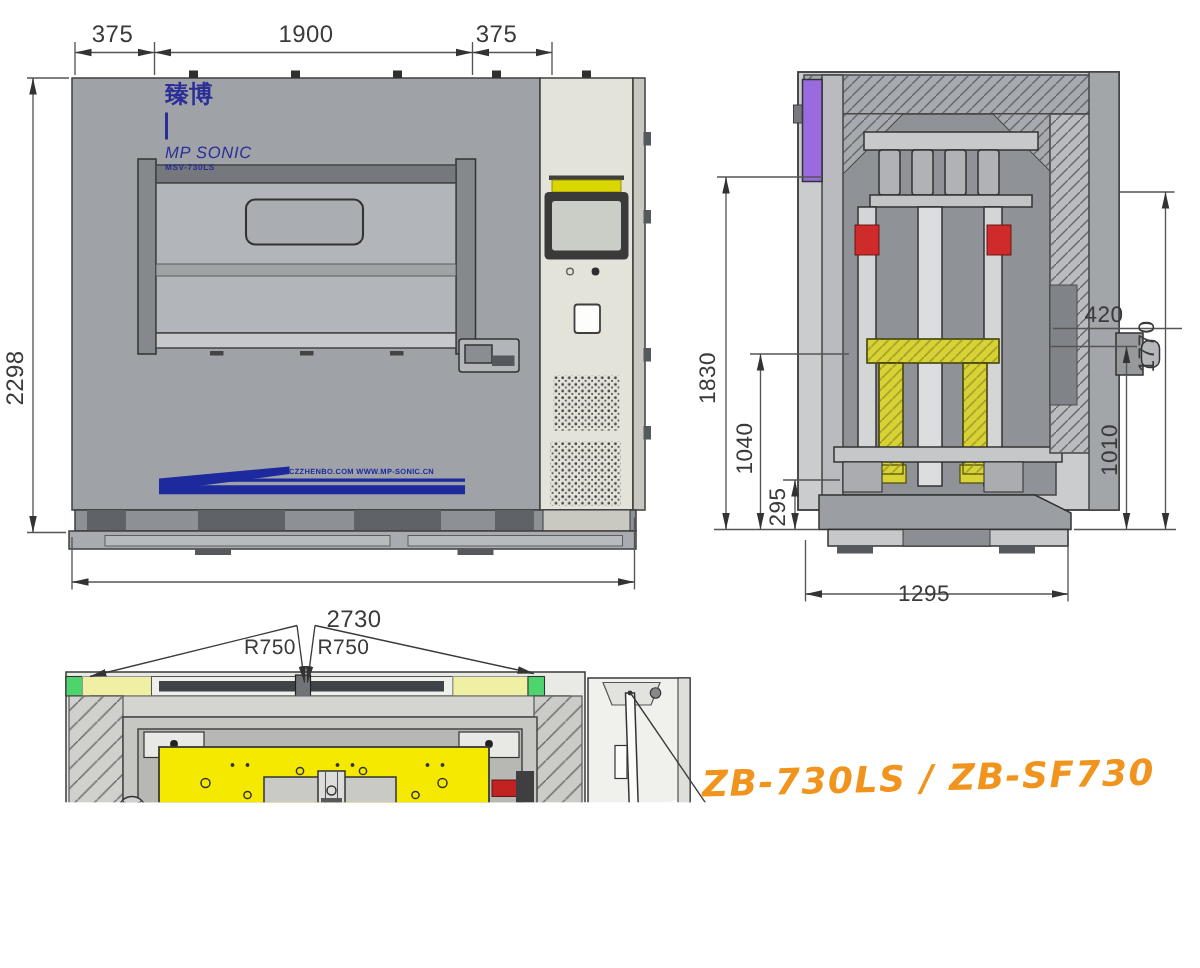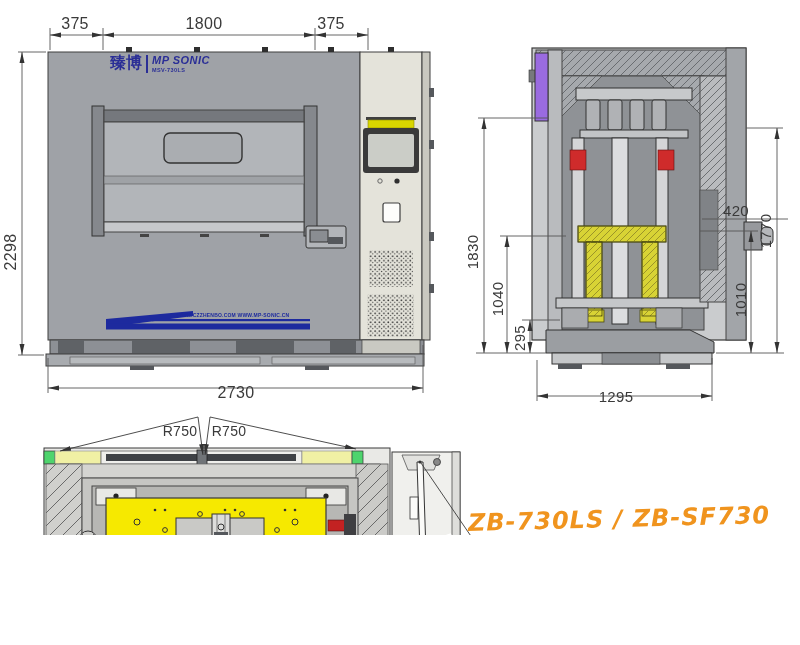--- a/index.html
+++ b/index.html
@@ -11,25 +11,26 @@
   .dim{
     position:absolute;color:#3a3a3a;font-size:15px;white-space:nowrap;
     transform:translate(-50%,-50%);letter-spacing:.3px;line-height:1;
   }
   .dim.big{font-size:16px;}
   .dim.rot{transform:translate(-50%,-50%) rotate(-90deg);}
   .dim.rot70{transform:translate(-50%,-50%) rotate(70deg);background:#fff;padding:0 2px;}
   .logo{
     position:absolute;left:110px;top:55px;display:flex;align-items:flex-start;gap:4px;
     color:#2a2e96;
+    flex-direction:column;
   }
   .logo .cn{font-size:16px;font-weight:bold;font-family:"DejaVu Sans",sans-serif;line-height:1;}
   .logo .bar{width:2px;height:18px;background:#2a2e96;}
   .logo .stack{display:flex;flex-direction:column;}
-  .logo .en{font-size:11px;font-weight:bold;font-style:italic;letter-spacing:.5px;line-height:1;}
+  .logo .en{font-size:11px;font-weight:normal;font-style:italic;letter-spacing:.5px;line-height:1;}
   .logo .model{font-size:5.5px;font-weight:bold;letter-spacing:.4px;margin-top:1px;}
   .banner-url{
     position:absolute;left:233px;top:315px;transform:translate(-50%,-50%);
     font-size:5px;font-weight:bold;color:#1d2a9e;letter-spacing:.2px;white-space:nowrap;
   }
   .caption{
     position:absolute;left:619px;top:519px;transform:translate(-50%,-50%) rotate(-1.5deg);
     font-family:"DejaVu Sans",sans-serif;font-size:24px;font-weight:bold;font-style:italic;
     color:#F0941E;letter-spacing:1px;white-space:nowrap;
   }
@@ -351,24 +352,24 @@
     <g stroke="#3a3a3a" stroke-width="0.9" fill="none">
       <line x1="198" y1="417" x2="60" y2="451" marker-end="url(#arr)"></line>
       <line x1="198" y1="417" x2="203" y2="455" marker-end="url(#arr)"></line>
       <line x1="210" y1="417" x2="205" y2="455" marker-end="url(#arr)"></line>
       <line x1="210" y1="417" x2="356" y2="449" marker-end="url(#arr)"></line>
     </g>
   </g>
 </svg>
 
 <div class="dim big" style="left:75px;top:24px">375</div>
-<div class="dim big" style="left:204px;top:24px">1800</div>
+<div class="dim big" style="left:204px;top:24px">1900</div>
 <div class="dim big" style="left:331px;top:24px">375</div>
 <div class="dim big rot" style="left:11px;top:252px">2298</div>
-<div class="dim big" style="left:236px;top:393px">2730</div>
+<div class="dim big" style="left:236px;top:414px">2730</div>
 
 <div class="dim rot" style="left:472px;top:252px">1830</div>
 <div class="dim rot" style="left:497px;top:299px">1040</div>
 <div class="dim rot" style="left:519px;top:338px">295</div>
 <div class="dim" style="left:736px;top:210px">420</div>
 <div class="dim rot" style="left:765px;top:231px">1770</div>
 <div class="dim rot" style="left:740px;top:300px">1010</div>
 <div class="dim" style="left:616px;top:396px">1295</div>
 
 <div class="dim" style="left:180px;top:431px;font-size:14px">R750</div>

